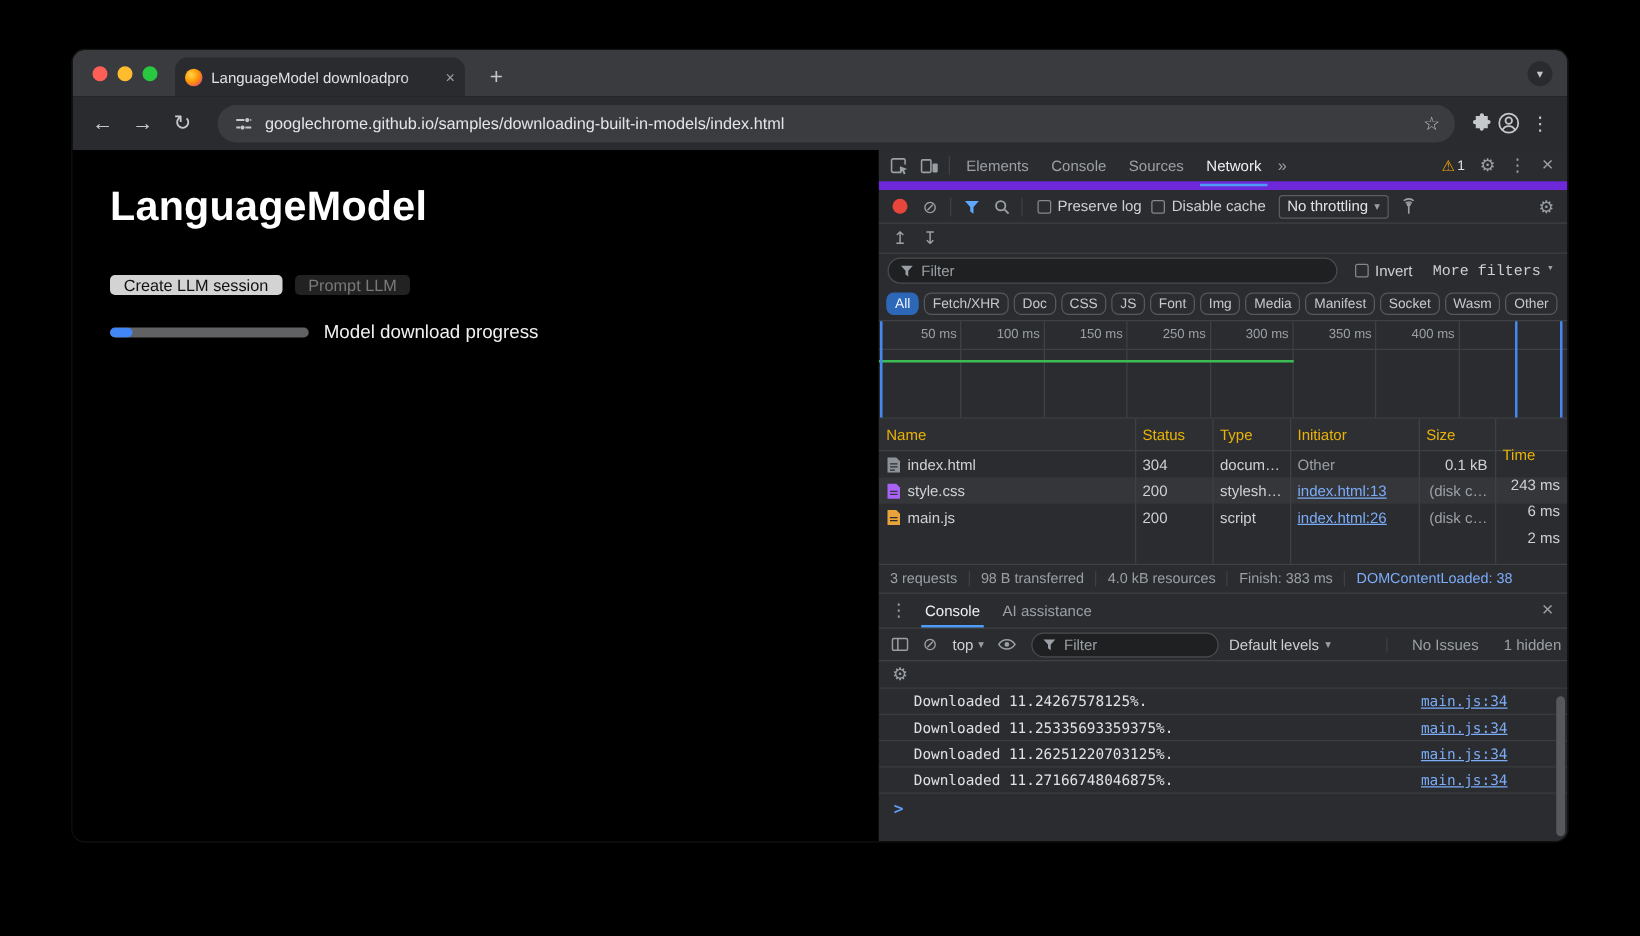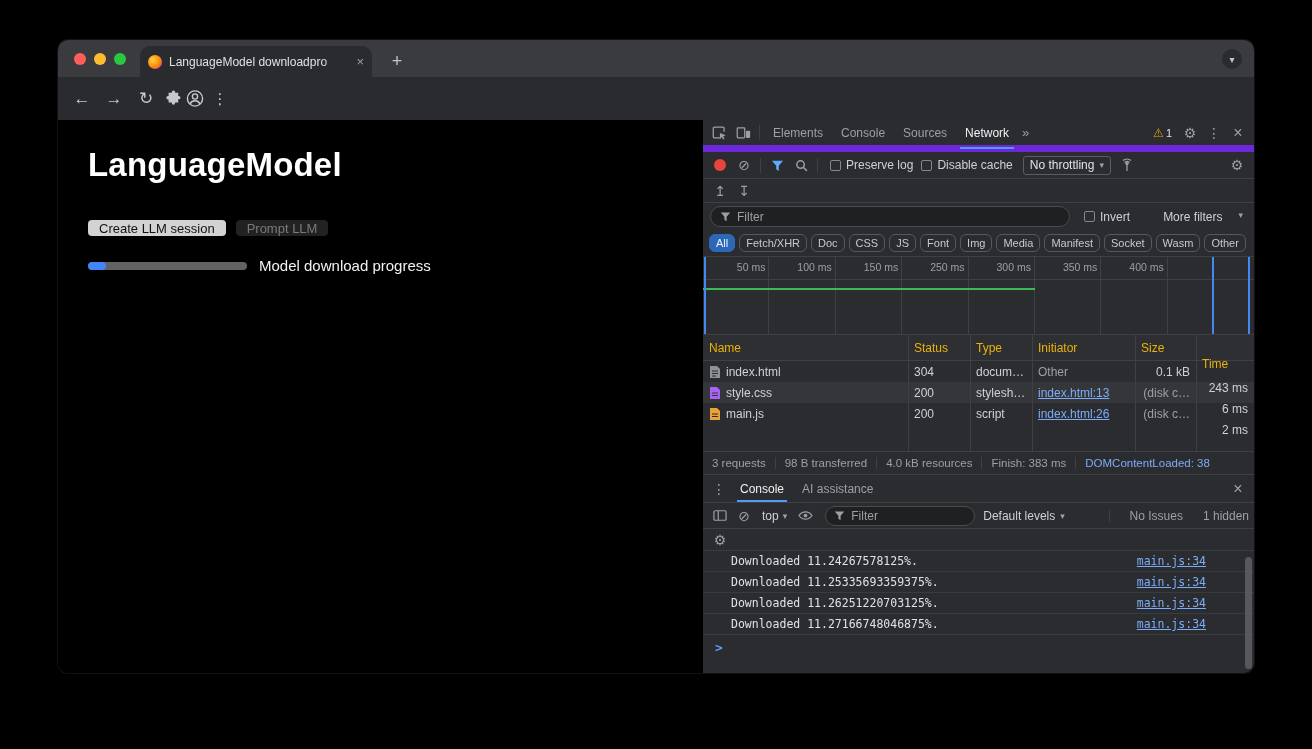--- a/index.html
+++ b/index.html
@@ -78,21 +78,21 @@
 
   .dt-harrow { height:24px; display:flex; align-items:center; padding:0 5px; border-bottom:1px solid #3e4044; }
   .arrow-ic { font-size:14px; color:#9aa0a6; width:24px; text-align:center; }
 
   .dt-filterrow { height:27px; display:flex; align-items:center; padding:0 7px; }
   .filterpill { flex:0 0 360px; height:21px; background:#1f2022; border:1px solid #494c50; border-radius:11px;
     display:flex; align-items:center; gap:6px; padding:0 9px; }
   .filterpill input { background:transparent; border:none; outline:none; color:#dfe1e5;
     font-size:12px; font-family:inherit; width:100%; }
   .filterpill input::placeholder { color:#9aa0a6; }
-  .mfilters { margin-left:auto; display:flex; align-items:flex-start; gap:16px; color:#cdd0d4; white-space:nowrap; padding-right:4px; }
+  .mfilters { margin-left:auto; display:flex; align-items:flex-start; gap:5px; color:#cdd0d4; white-space:nowrap; padding-right:4px;font-family:Liberation Mono, monospace; }
 
   .dt-chiprow { height:27px; display:flex; align-items:center; gap:4px; padding:0 6px; border-bottom:1px solid #3e4044; }
   .chip { height:18px; display:flex; align-items:center; padding:0 6px; border-radius:6px;
     border:1px solid #55585c; color:#c6c8cc; font-size:11px; white-space:nowrap; }
   .chip.sel { background:#2d68b8; border-color:#2d68b8; color:#eef4fe; }
 
   .dt-timeline { height:78px; border-bottom:1px solid #3e4044; position:relative; display:flex; }
   .tcell { width:66.4px; flex:0 0 auto; border-right:1px solid #3e4044; font-size:10.5px; color:#9aa0a6;
     text-align:right; padding:4px 3px 0 0; }
   .tcell.last { flex:1; border-right:none; }
@@ -161,20 +161,31 @@
       <span class="tab-close">×</span>
     </div>
     <div class="newtab">+</div>
     <div class="tabsearch">▾</div>
   </div>
 
   <div class="toolbar">
     <span class="navbtn">←</span>
     <span class="navbtn">→</span>
     <span class="navbtn">↻</span>
+    <div class="omnibox">
+      <span class="icon16">
+        <svg width="16" height="16" viewBox="0 0 16 16" fill="none" stroke="currentColor" stroke-width="1.5">
+          <path d="M2 5h6.5M13.2 5H14M2 11h3M9.3 11H14"></path>
+          <circle cx="10.8" cy="5" r="1.7" fill="currentColor" stroke="none"></circle>
+          <circle cx="7" cy="11" r="1.7" fill="currentColor" stroke="none"></circle>
+        </svg>
+      </span>
+      <span class="url">googlechrome.github.io/samples/downloading-built-in-models/index.html</span>
+      <span class="star">☆</span>
+    </div>
     <span class="icon16">
       <svg width="17" height="17" viewBox="0 0 18 18" fill="currentColor">
         <path d="M7.2 2.4a1.8 1.8 0 0 1 3.6 0V3h3.2v3.3h.6a1.8 1.8 0 0 1 0 3.6h-.6v3.4h-3.4v.5a1.7 1.7 0 0 1-3.4 0v-.5H3.8v-3.3h-.6a1.8 1.8 0 0 1 0-3.6h.6V3h3.4z"></path>
       </svg>
     </span>
     <span class="icon16">
       <svg width="19" height="19" viewBox="0 0 18 18" fill="none" stroke="currentColor" stroke-width="1.4">
         <circle cx="9" cy="9" r="7.6"></circle>
         <circle cx="9" cy="7" r="2.6"></circle>
         <path d="M4 14.4a5.6 5.6 0 0 1 10 0"></path>

